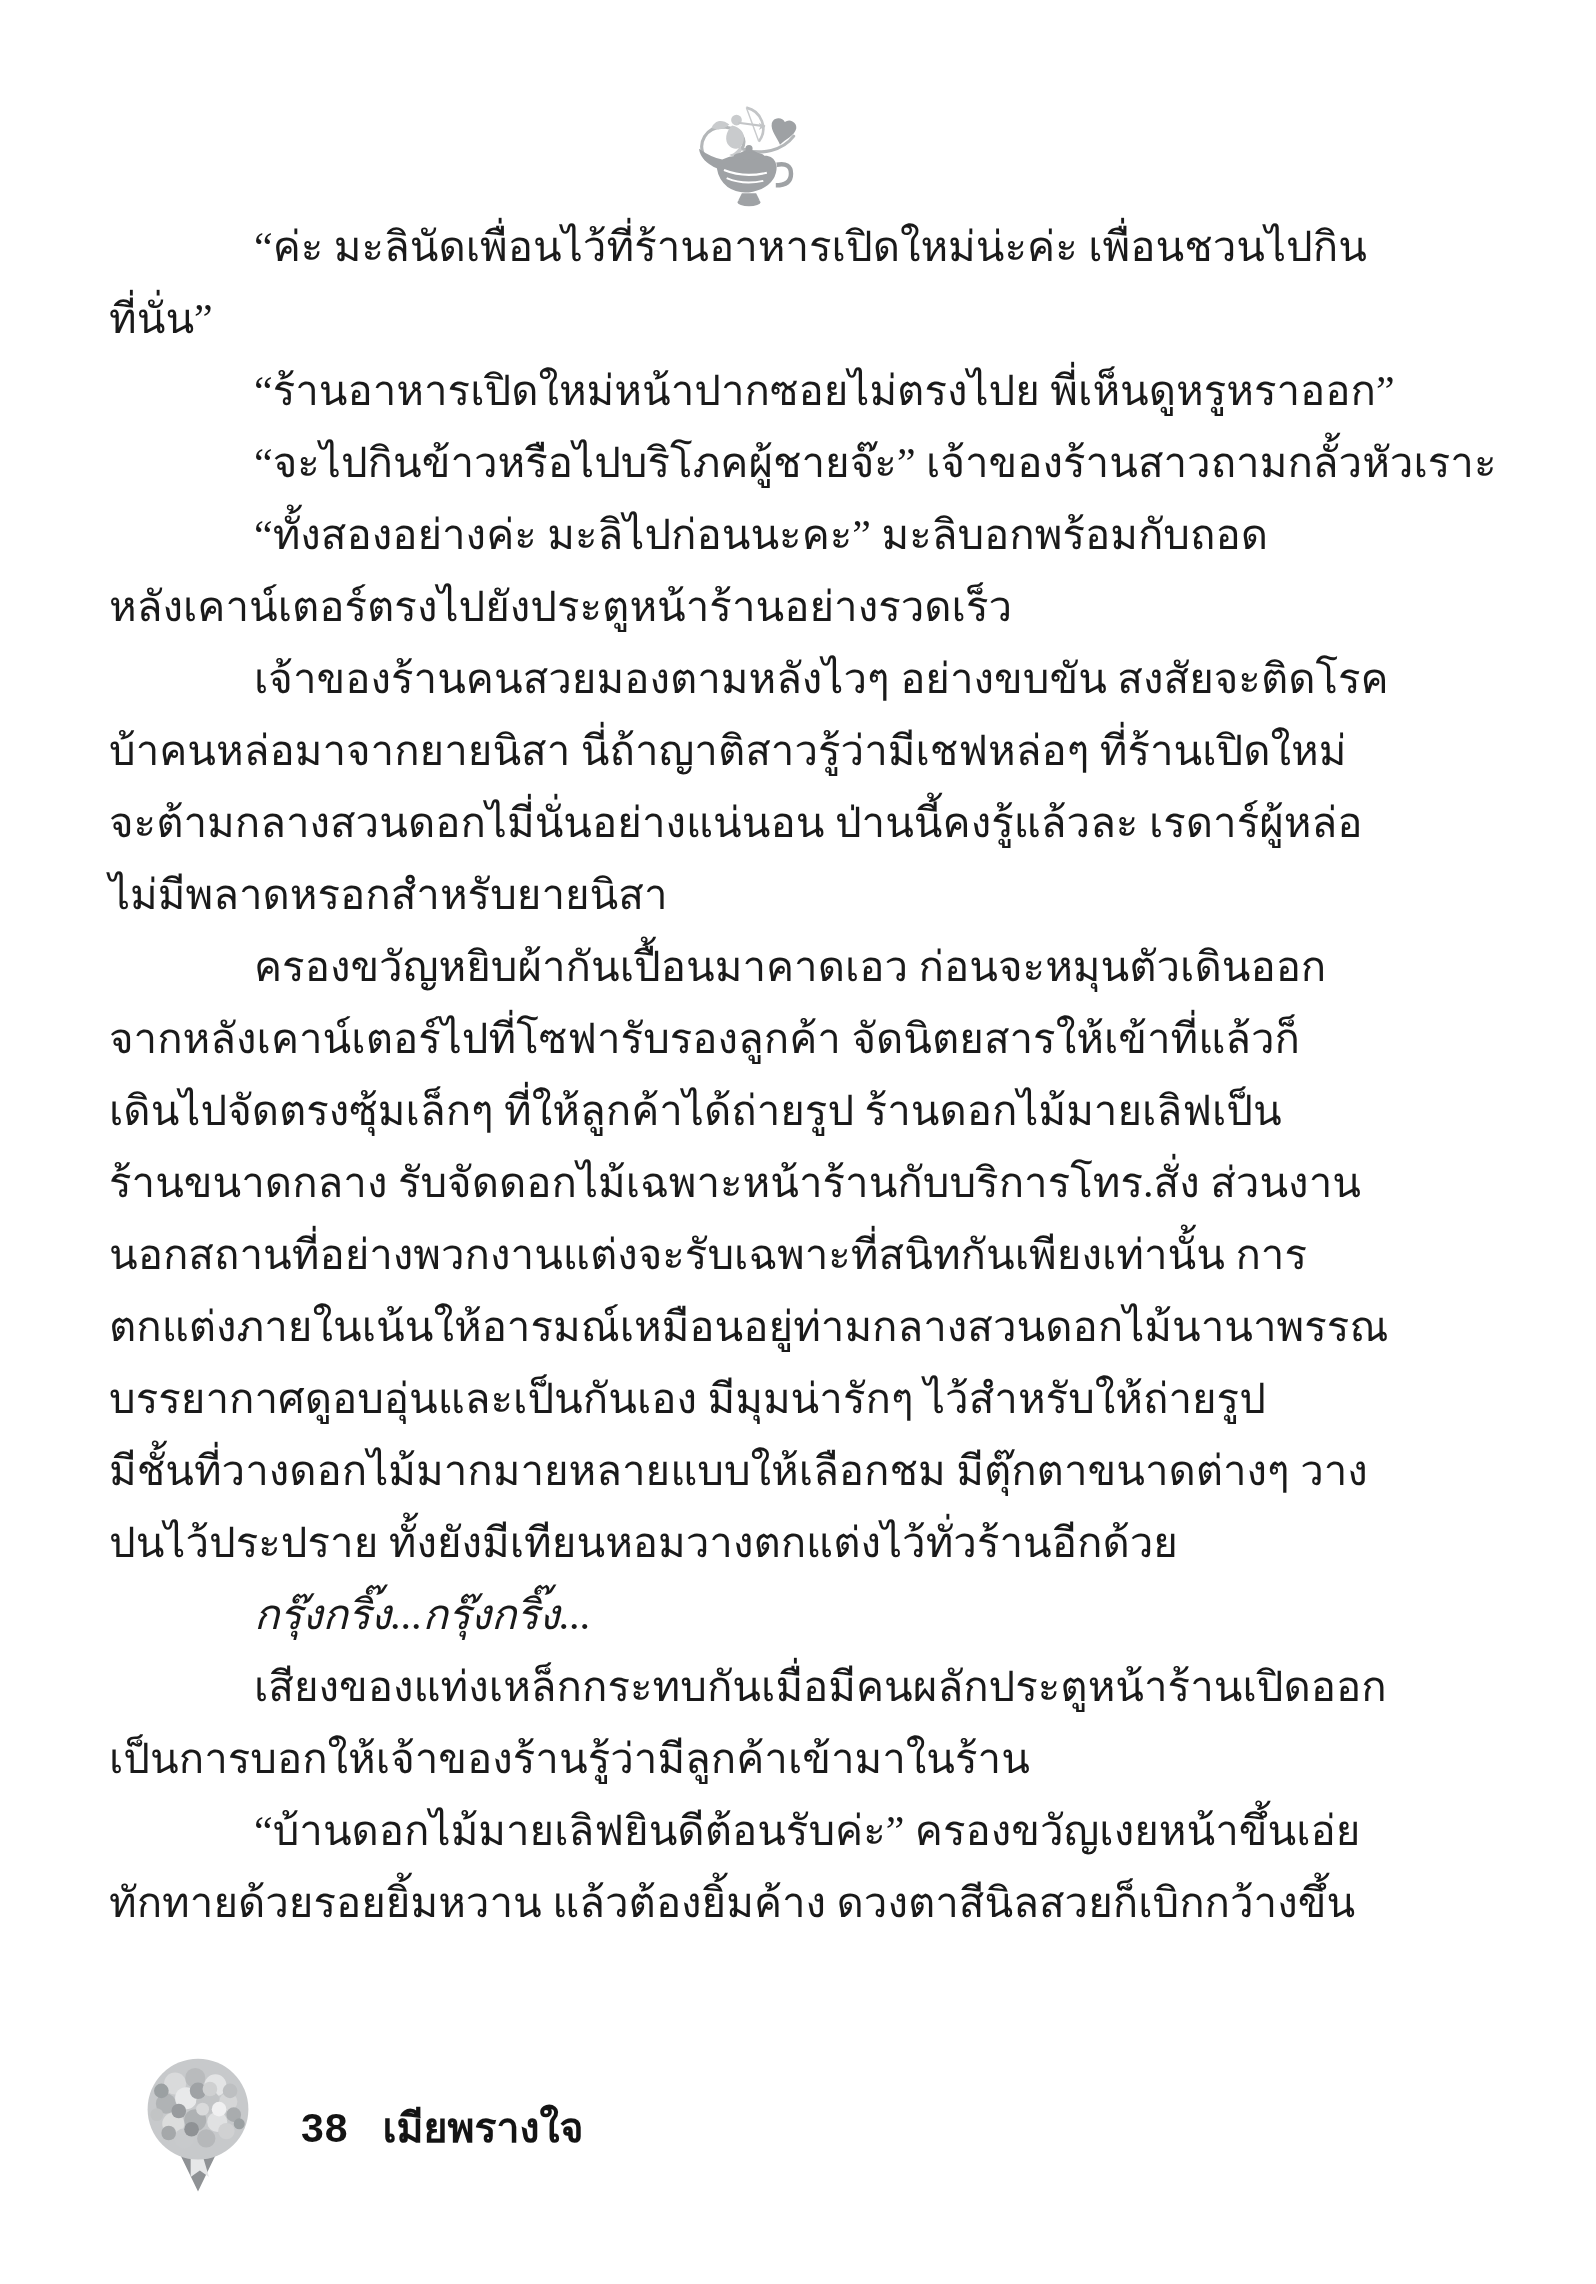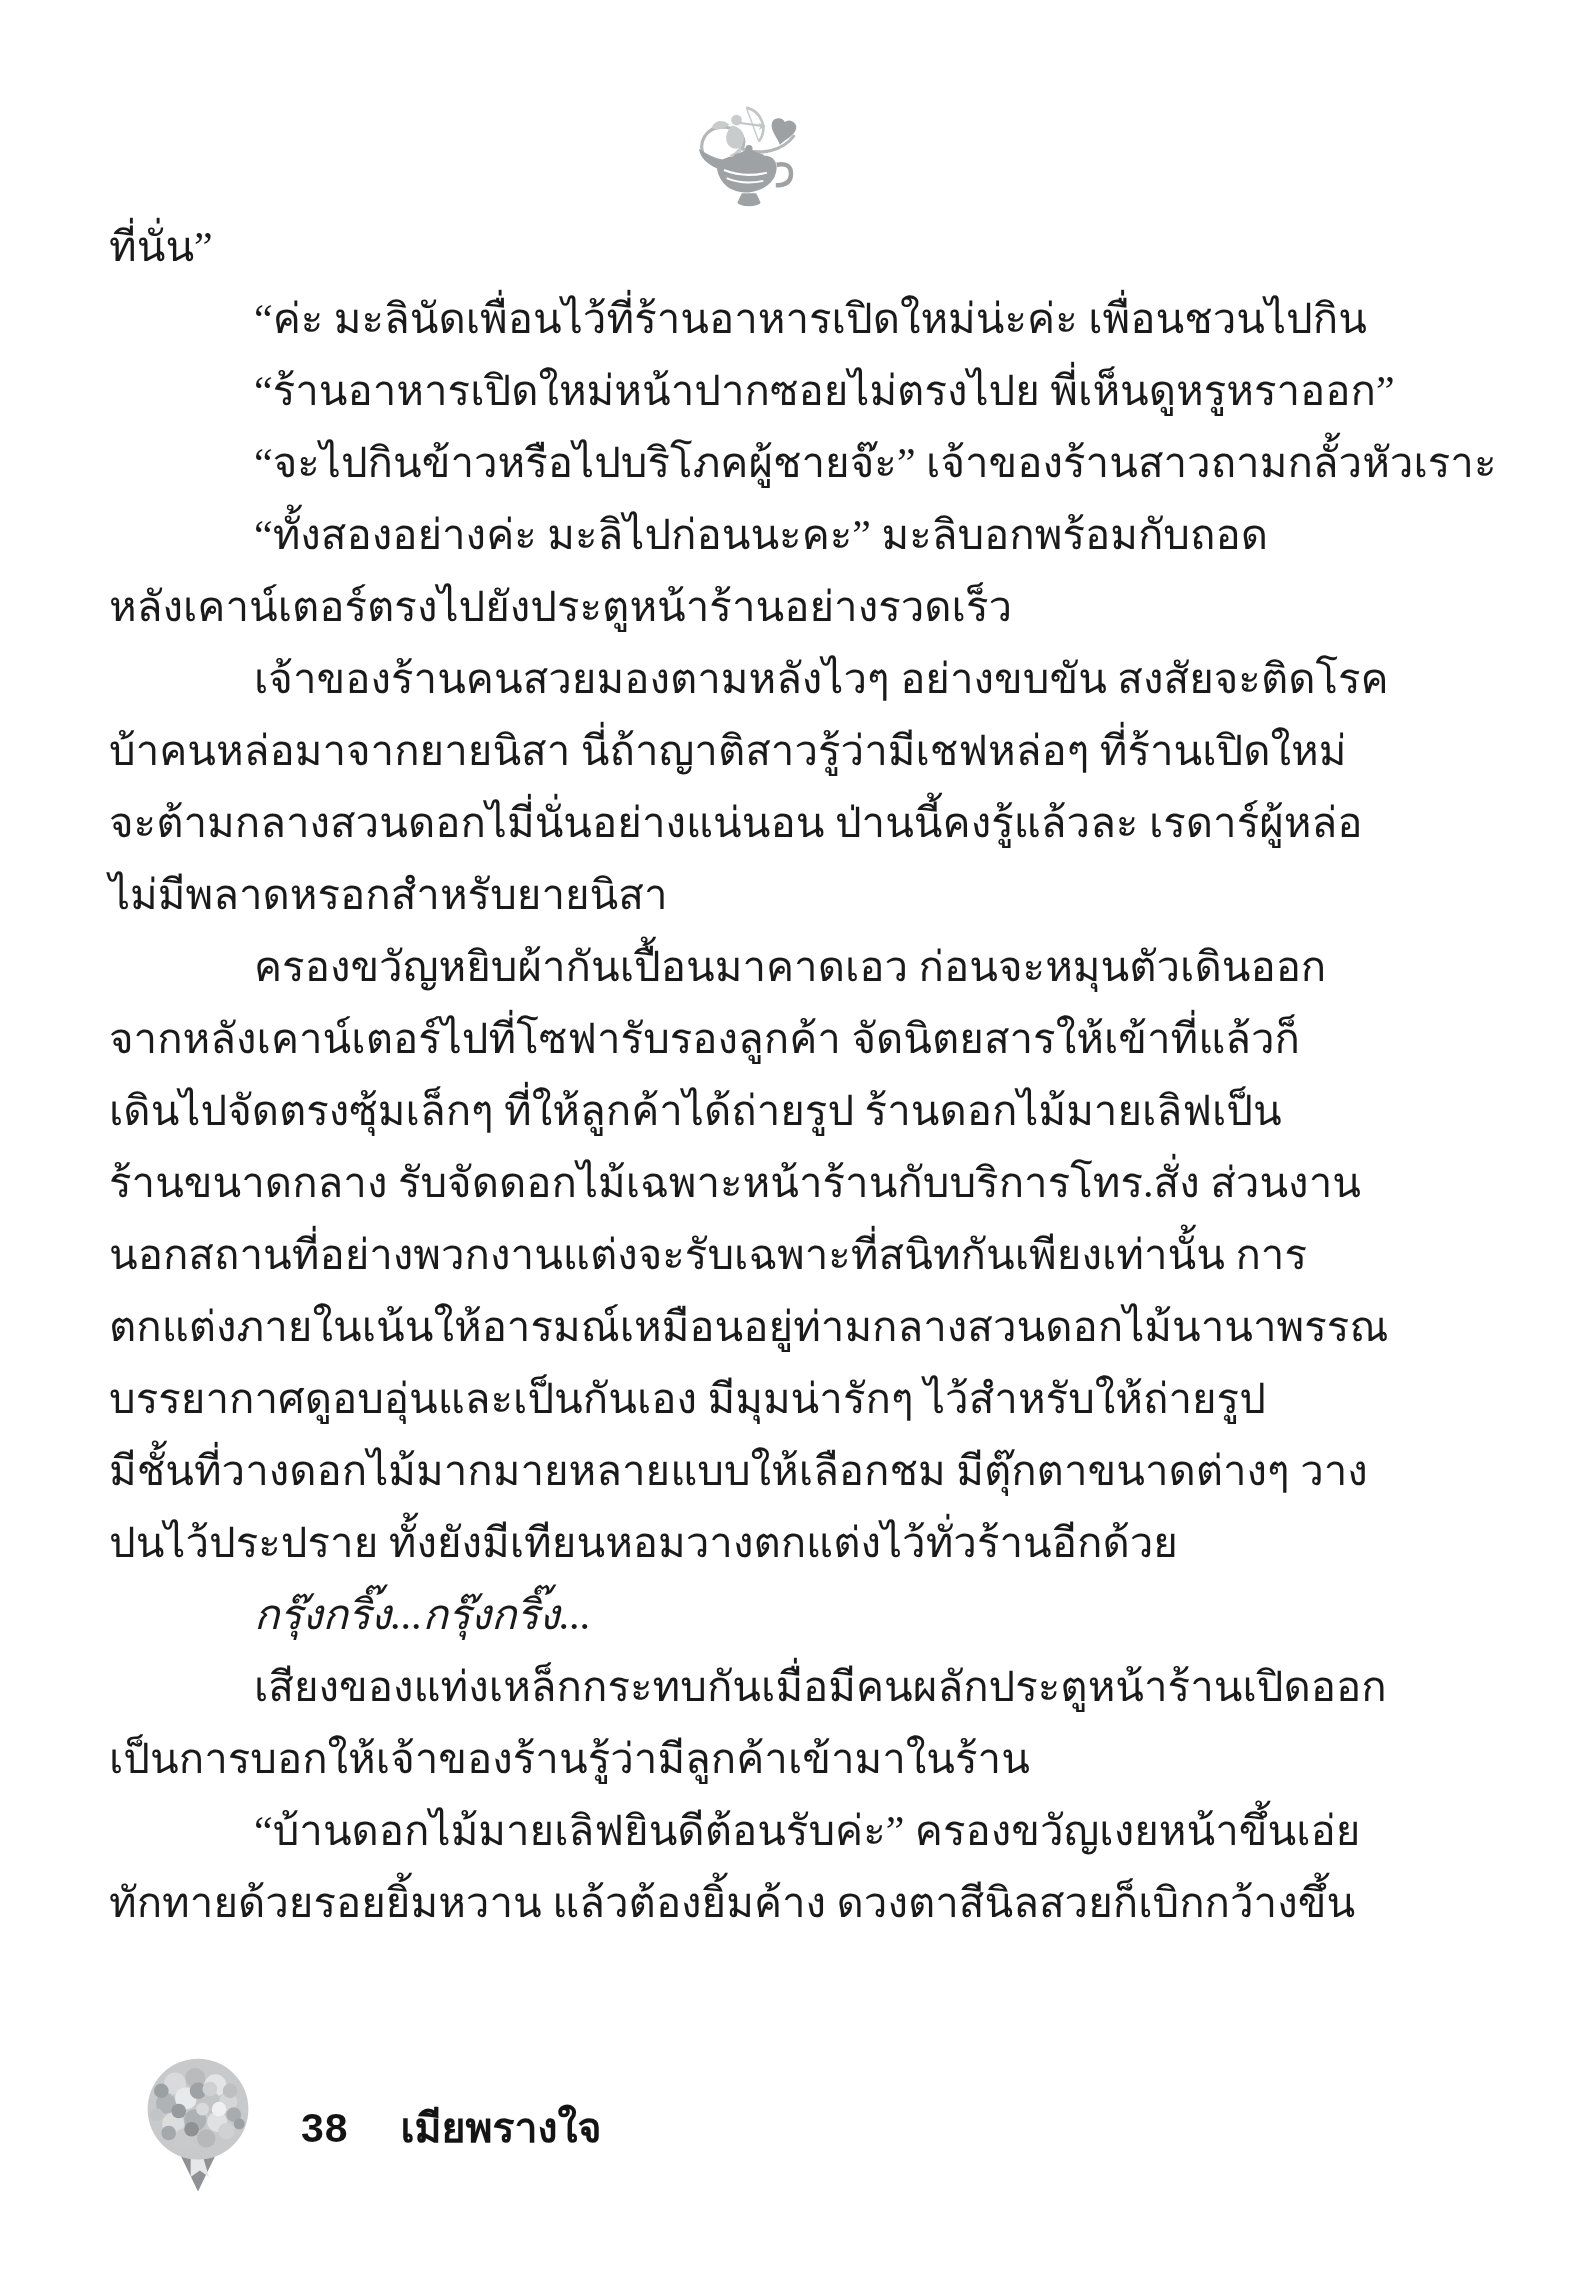--- a/index.html
+++ b/index.html
@@ -31,21 +31,21 @@
     position:absolute;
     left:136px;top:2056px;
     display:flex;
     align-items:center;
   }
   .bouquet{width:124px;height:142px;flex:0 0 auto;}
   .footer-text{
     margin-left:41px;
     display:flex;
     align-items:baseline;
-    gap:52px;
+    gap:34px;
     font-size:41px;
     font-weight:bold;
     color:#141414;
   }
   .footer-text .pnum{font-family:"Liberation Sans", sans-serif;letter-spacing:0.9px;}
 </style>
 </head>
 <body>
 
 <div class="page">
@@ -78,22 +78,22 @@
         <ellipse cx="66" cy="110" rx="13" ry="4.5"></ellipse>
       </g>
       <path d="M97 68 q16 -3 16 10 q0 13 -17 13" stroke="#9fa2a5" stroke-width="5" fill="none"></path>
 
       <path d="M38 74 q22 9 48 3" stroke="#ffffff" stroke-width="2.4" fill="none"></path>
       <path d="M41 83 q19 8 41 3" stroke="#ffffff" stroke-width="2.2" fill="none"></path>
     </svg>
   </div>
 
   <div class="textblock">
+    <div class="line indent">“ค่ะ  มะลินัดเพื่อนไว้ที่ร้านอาหารเปิดใหม่น่ะค่ะ  เพื่อนชวนไปกิน</div>
     <div class="line">ที่นั่น”</div>
-    <div class="line indent">“ค่ะ  มะลินัดเพื่อนไว้ที่ร้านอาหารเปิดใหม่น่ะค่ะ  เพื่อนชวนไปกิน</div>
     <div class="line indent">“ร้านอาหารเปิดใหม่หน้าปากซอยไม่ตรงไปย พี่เห็นดูหรูหราออก”</div>
     <div class="line indent">“จะไปกินข้าวหรือไปบริโภคผู้ชายจ๊ะ” เจ้าของร้านสาวถามกลั้วหัวเราะ</div>
     <div class="line indent">“ทั้งสองอย่างค่ะ มะลิไปก่อนนะคะ”  มะลิบอกพร้อมกับถอด</div>
     <div class="line">หลังเคาน์เตอร์ตรงไปยังประตูหน้าร้านอย่างรวดเร็ว</div>
     <div class="line indent">เจ้าของร้านคนสวยมองตามหลังไวๆ  อย่างขบขัน  สงสัยจะติดโรค</div>
     <div class="line">บ้าคนหล่อมาจากยายนิสา  นี่ถ้าญาติสาวรู้ว่ามีเชฟหล่อๆ  ที่ร้านเปิดใหม่</div>
     <div class="line">จะต้ามกลางสวนดอกไมี่นั่นอย่างแน่นอน  ป่านนี้คงรู้แล้วละ  เรดาร์ผู้หล่อ</div>
     <div class="line">ไม่มีพลาดหรอกสำหรับยายนิสา</div>
     <div class="line indent">ครองขวัญหยิบผ้ากันเปื้อนมาคาดเอว  ก่อนจะหมุนตัวเดินออก</div>
     <div class="line">จากหลังเคาน์เตอร์ไปที่โซฟารับรองลูกค้า  จัดนิตยสารให้เข้าที่แล้วก็</div>

